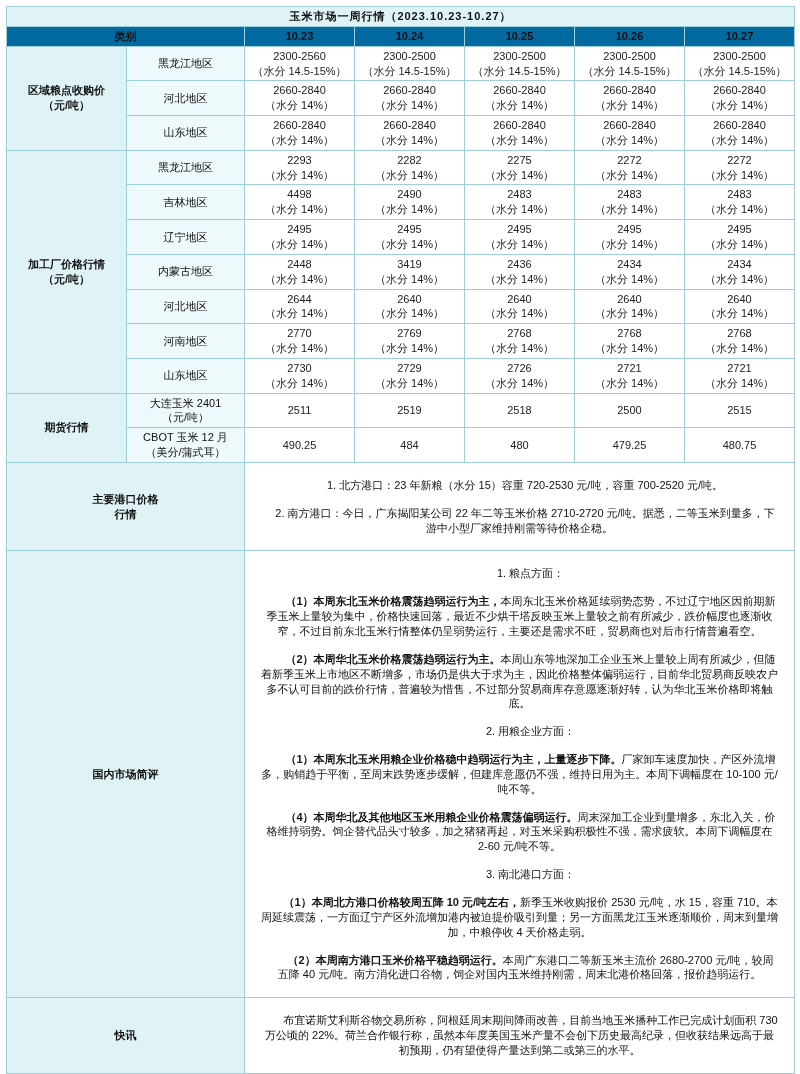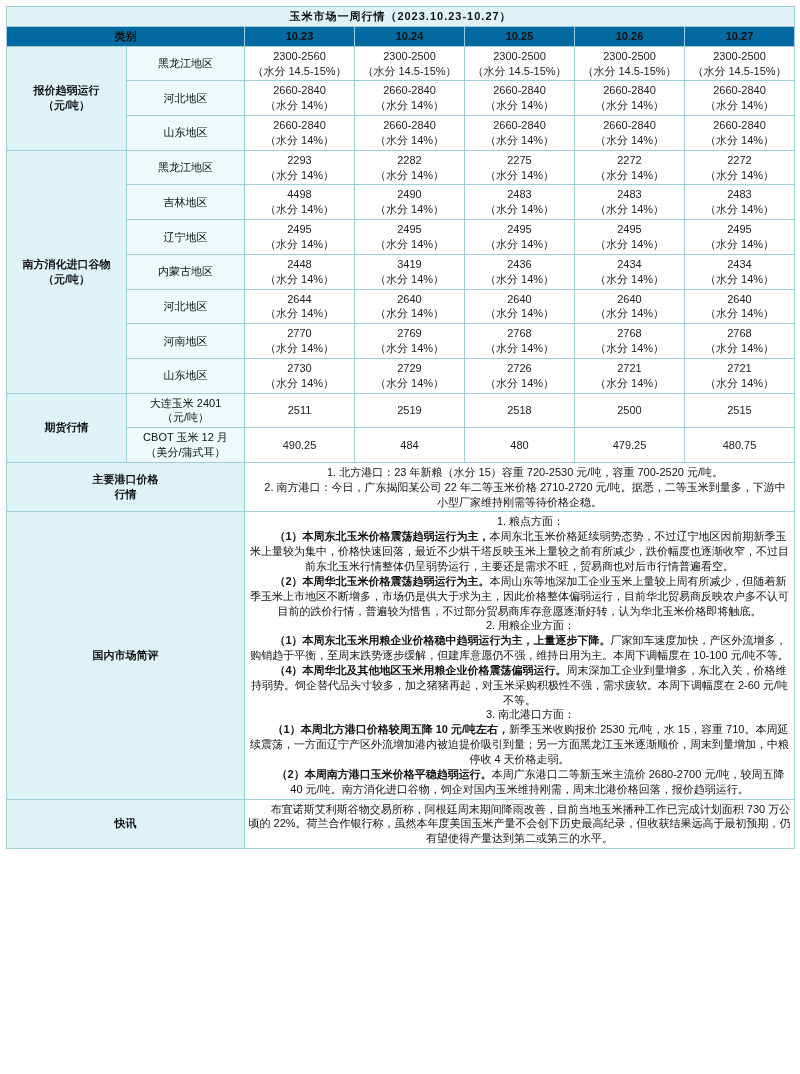--- a/index.html
+++ b/index.html
@@ -64,21 +64,21 @@
   .val .v2 { display: block; }
   td.text-cell {
     background: #ffffff;
     text-align: left;
     font-size: 11.5px;
     line-height: 1.65;
     padding: 5px 6px;
     color: #111;
   }
   td.text-cell p {
-    margin: 0;
+    margin: 13px;
     text-indent: 0;
   }
   td.text-cell p.ind { text-indent: 2em; }
   td.text-cell p.ind1 { text-indent: 1em; }
   b { font-weight: bold; }
   .c1 { width: 120px; }
   .c2 { width: 118px; }
   .cv { width: 110px; }
 </style>
 </head>
@@ -103,21 +103,21 @@
       <td class="hdr" colspan="2">类别</td>
       <td class="hdr">10.23</td>
       <td class="hdr">10.24</td>
       <td class="hdr">10.25</td>
       <td class="hdr">10.26</td>
       <td class="hdr">10.27</td>
     </tr>
 
     <tr>
       <td class="rowlabel" rowspan="3">
-        <div>报价趋弱运行</div>
+        <div>区域粮点收购价</div>
         <div>（元/吨）</div>
       </td>
       <td class="sublabel">黑龙江地区</td>
       <td class="val">
             <span class="v1">2300-2560</span>
             <span class="v2">（水分 14.5-15%）</span>
           </td>
       <td class="val">
             <span class="v1">2300-2500</span>
             <span class="v2">（水分 14.5-15%）</span>
@@ -177,21 +177,21 @@
             <span class="v2">（水分 14%）</span>
           </td>
       <td class="val">
             <span class="v1">2660-2840</span>
             <span class="v2">（水分 14%）</span>
           </td>
     </tr>
 
     <tr>
       <td class="rowlabel" rowspan="7">
-        <div>南方消化进口谷物</div>
+        <div>加工厂价格行情</div>
         <div>（元/吨）</div>
       </td>
       <td class="sublabel">黑龙江地区</td>
       <td class="val">
             <span class="v1">2293</span>
             <span class="v2">（水分 14%）</span>
           </td>
       <td class="val">
             <span class="v1">2282</span>
             <span class="v2">（水分 14%）</span>

